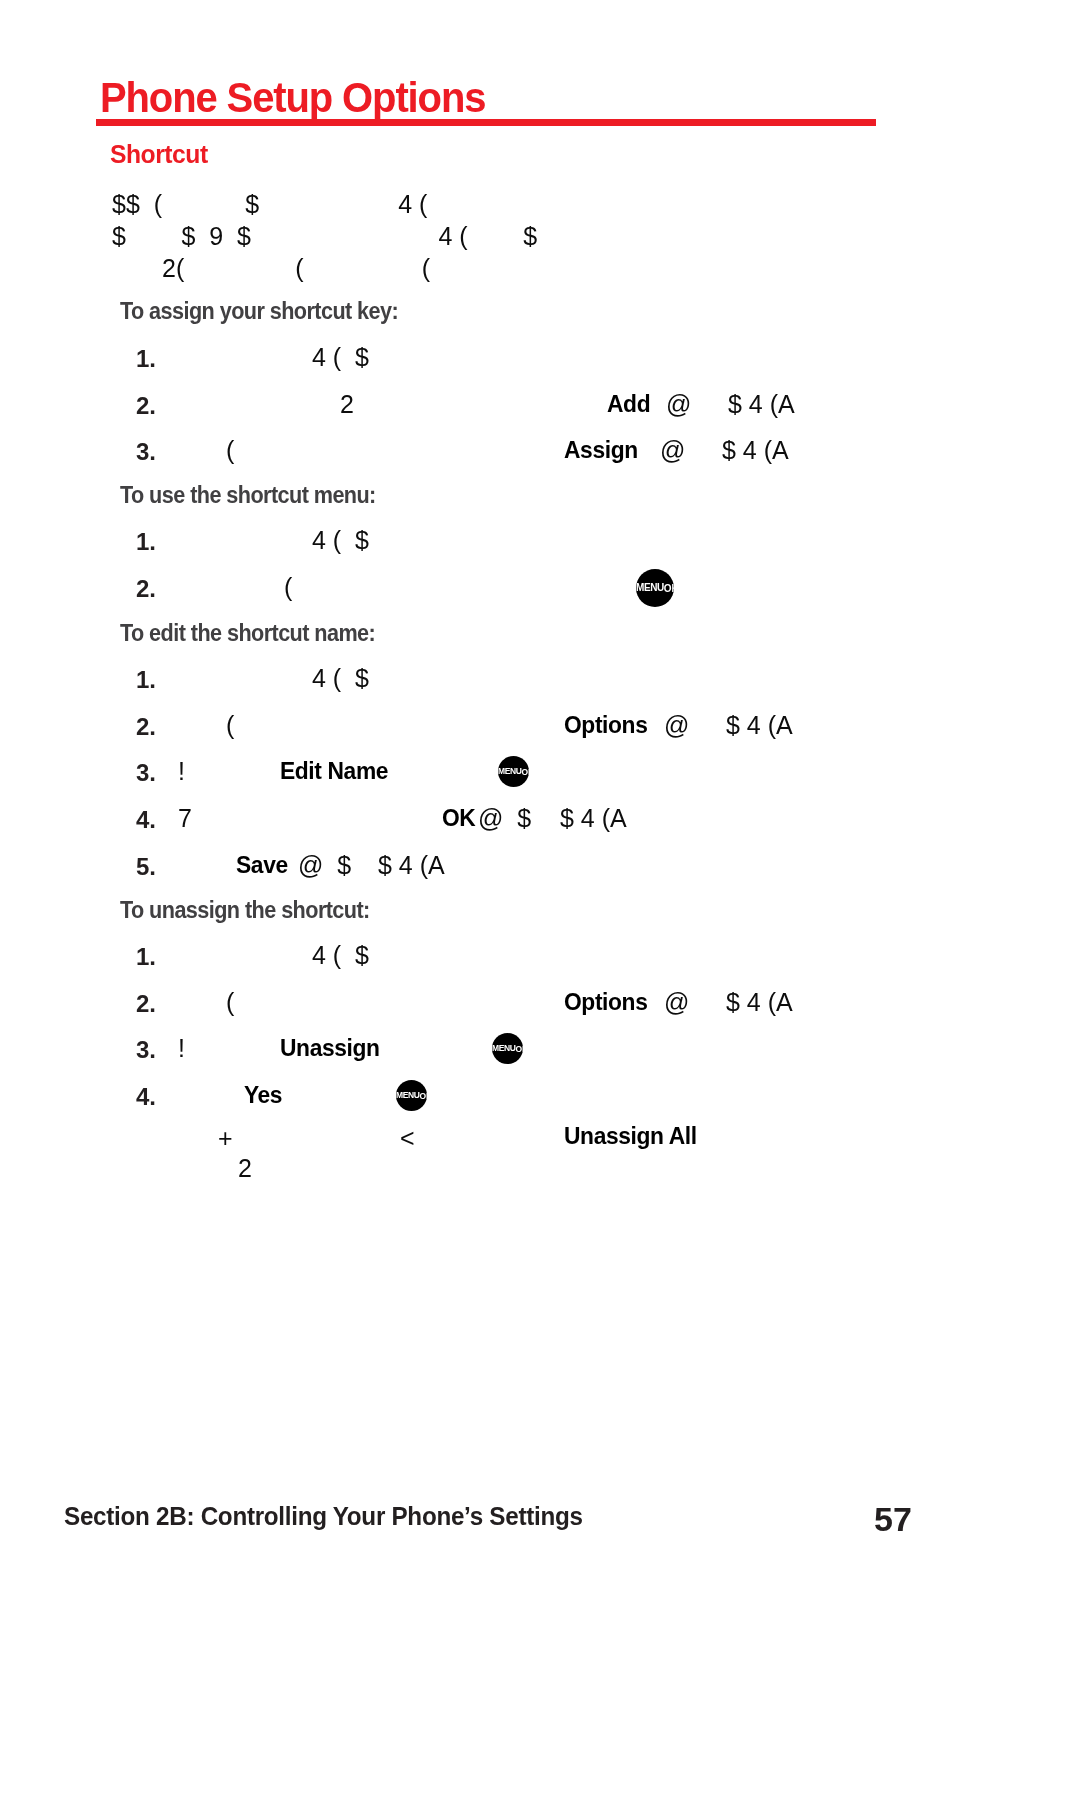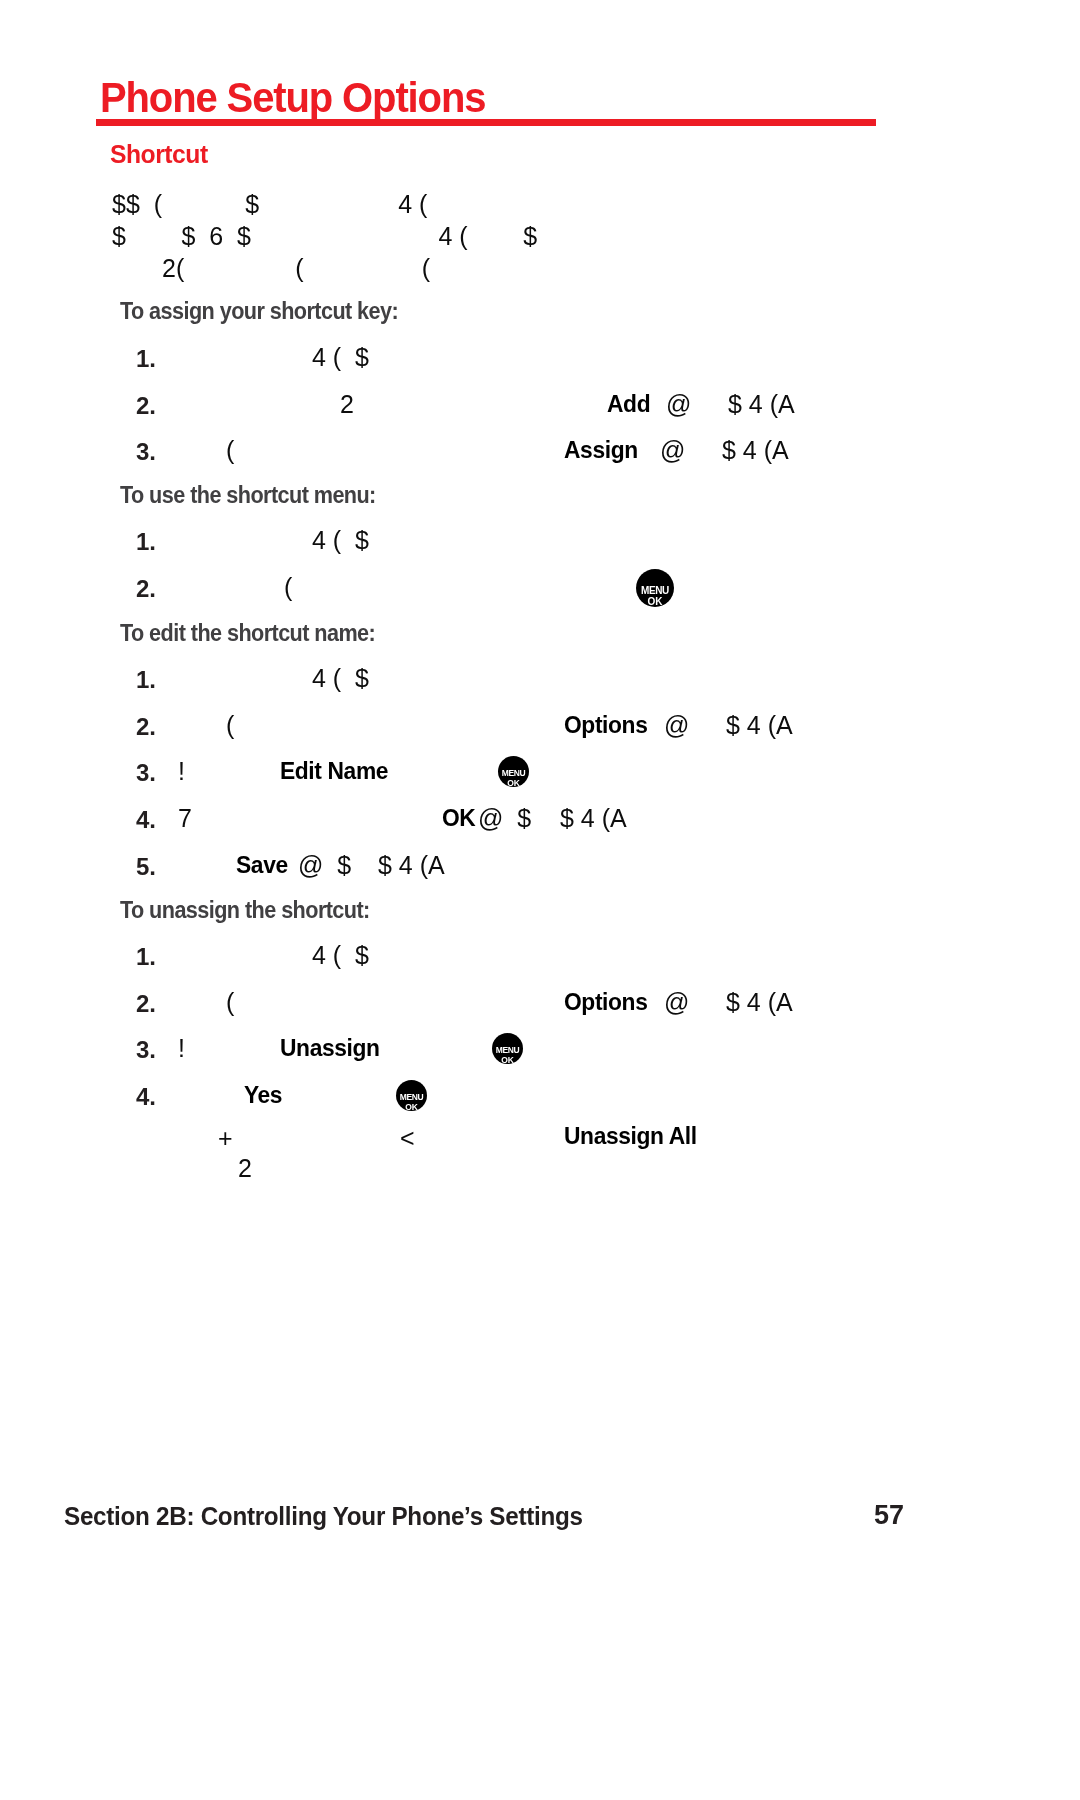--- a/index.html
+++ b/index.html
@@ -91,23 +91,23 @@
     display: inline-block;
   }
 
   
   .menuok {
     position: absolute;
     border-radius: 50%;
     background: #000000;
     color: #ffffff;
     display: flex;
-    flex-direction: column;
+    flex-direction: row;
     align-items: center;
-    justify-content: flex-end;
+    justify-content: flex-start;
     font-family: "Liberation Sans", sans-serif;
     font-weight: bold;
     line-height: 1;
     text-align: center;
     overflow: hidden;
   }
   .menuok .m-top { display: block; }
   .menuok .m-bot { display: block; }
 
   .menuok.big  { width: 38px; height: 38px; }
@@ -127,36 +127,36 @@
     font-weight: bold;
     color: #231f20;
     letter-spacing: -0.3px;
     transform: scaleX(0.97);
     transform-origin: left top;
   }
   .footer-page {
     position: absolute;
     left: 862px;
     top: 1500px;
-    font-size: 27px;
+    font-size: 34px;
     font-weight: bold;
     color: #231f20;
   }
 </style>
 </head>
 <body>
 
 <div class="page">
 
   <div class="page-title">Phone Setup Options</div>
   <div class="title-rule"></div>
   <div class="section-heading">Shortcut</div>
 
   <div class="row body-glyph" style="left:100px; top:192px;">$$  (            $                    4 (</div>
-  <div class="row body-glyph" style="left:100px; top:224px;">$        $  6  $                           4 (        $</div>
+  <div class="row body-glyph" style="left:100px; top:224px;">$        $  9  $                           4 (        $</div>
   <div class="row body-glyph" style="left:150px; top:256px;">2(                (                 (</div>
 
   <div class="row sub-heading" style="left:108px; top:300px;">To assign your shortcut key:</div>
 
   <div class="row step-num" style="left:124px; top:347px;">1.</div>
   <div class="row body-glyph" style="left:300px; top:345px;">4 (  $</div>
 
   <div class="row step-num" style="left:124px; top:394px;">2.</div>
   <div class="row body-glyph" style="left:328px; top:392px;">2</div>
   <div class="row ui-label" style="left:595px; top:392px;">Add</div>

